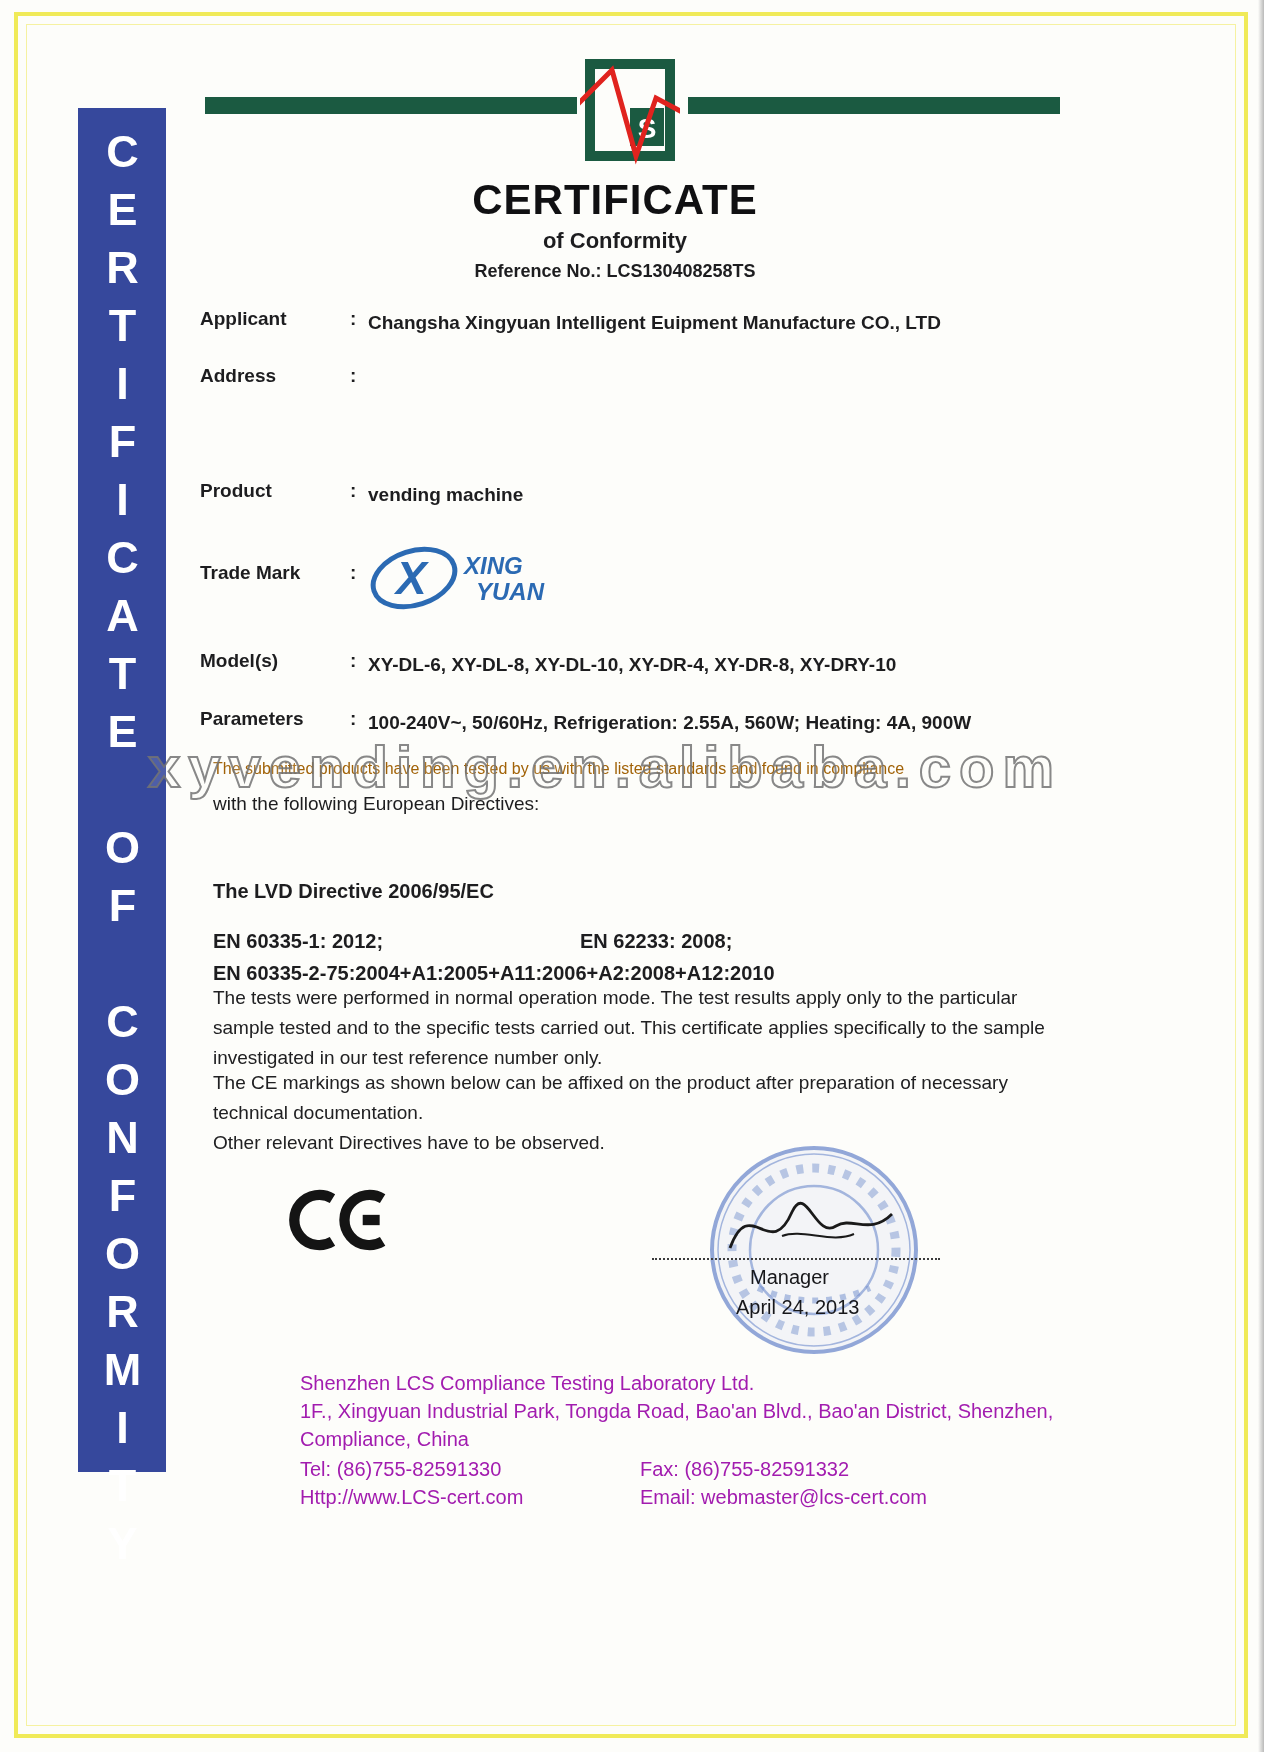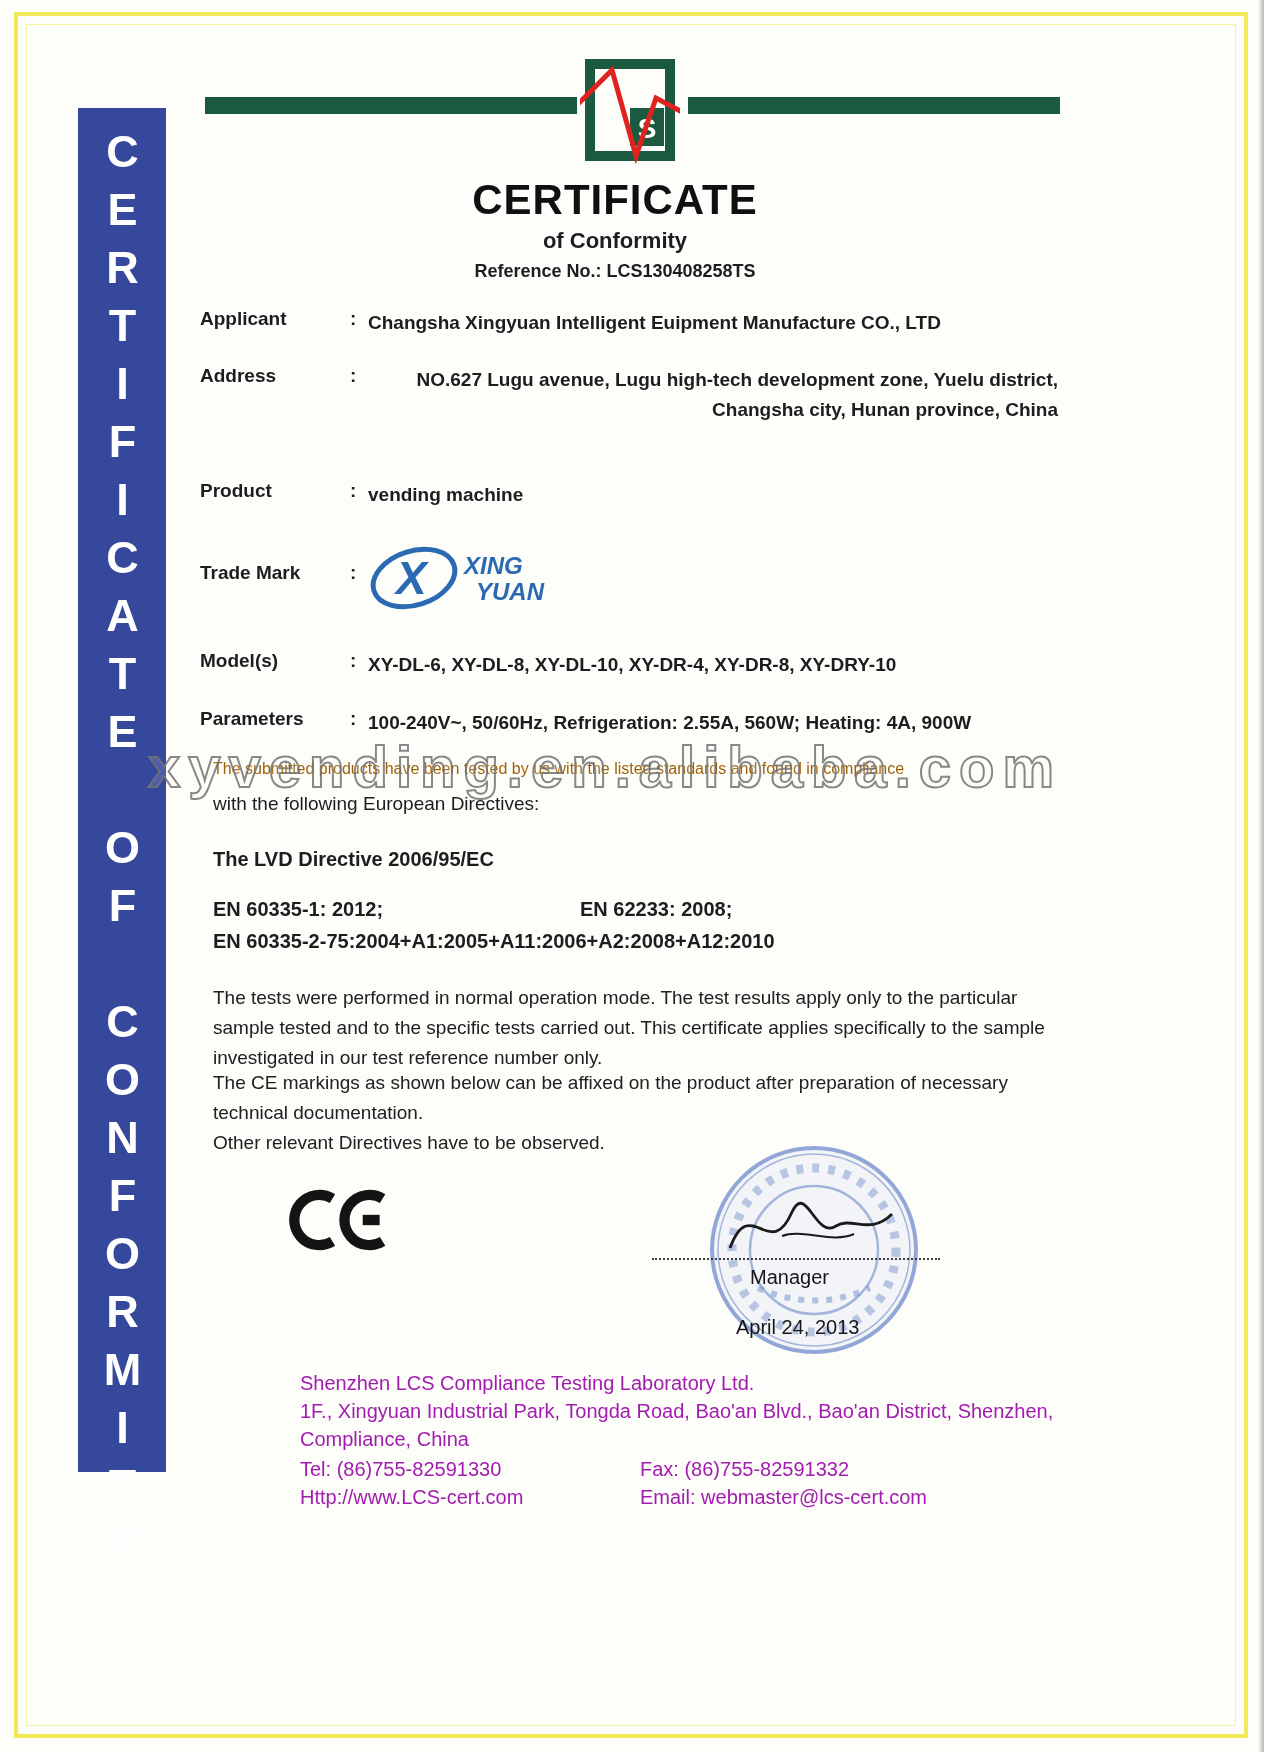--- a/index.html
+++ b/index.html
@@ -39,28 +39,28 @@
   .fvalue{display:inline-block;font-size:19px;font-weight:700;line-height:30px;max-width:700px;text-align:right;}
   .wm-sentence{position:absolute;left:213px;top:760px;width:920px;font-size:16px;color:#a16207;}
   .wm-sentence2{position:absolute;left:213px;top:793px;font-size:19px;color:#1d1d1f;}
   .watermark{
     position:absolute;left:148px;top:733px;width:1000px;white-space:nowrap;
     font-size:58px;font-weight:800;letter-spacing:8px;
     color:rgba(255,255,255,.12);
     -webkit-text-stroke:2px rgba(115,115,115,.85);
     z-index:5;
   }
-  .bold-line{position:absolute;font-size:20px;font-weight:700;}
+  .bold-line{position:absolute;font-size:20px;font-weight:700;margin-top:32px;}
   .para{position:absolute;left:213px;width:840px;font-size:19px;line-height:30px;color:#202022;}
   .ce-wrap{position:absolute;left:286px;top:1180px;}
   .stamp{position:absolute;left:698px;top:1138px;width:232px;height:225px;opacity:.85;}
   .sig{position:absolute;left:722px;top:1178px;width:180px;height:95px;z-index:6;}
   .sig-line{position:absolute;left:652px;top:1258px;width:288px;border-top:2.5px dotted #3c3c3c;z-index:4;}
   .manager{position:absolute;left:750px;top:1266px;font-size:20px;color:#17171a;z-index:7;}
-  .sig-date{position:absolute;left:736px;top:1296px;font-size:20px;color:#17171a;z-index:7;margin-top:20px;}
+  .sig-date{position:absolute;left:736px;top:1296px;font-size:20px;color:#17171a;z-index:7;}
   .footer-line{position:absolute;left:300px;font-size:20px;color:#a21caf;}
   .footer-col2{left:640px;}
 </style>
 </head>
 <body>
 
 <div class="page">
 
   <div class="frame"></div>
   <div class="frame-inner"></div>
@@ -89,21 +89,20 @@
 
   <div class="field" style="top:308px">
     <span class="flabel">Applicant</span>
     <span class="colon">:</span>
     <span class="fvalue">Changsha Xingyuan Intelligent Euipment Manufacture CO., LTD</span>
   </div>
 
   <div class="field" style="top:365px">
     <span class="flabel">Address</span>
     <span class="colon">:</span>
-    <span class="fvalue" style="width:690px">NO.627 Lugu avenue, Lugu high-tech development zone, Yuelu district, Changsha city, Hunan province, China</span>
   </div>
 
   <div class="field" style="top:480px">
     <span class="flabel">Product</span>
     <span class="colon">:</span>
     <span class="fvalue">vending machine</span>
   </div>
 
   <div class="field" style="top:562px">
     <span class="flabel">Trade Mark</span>

